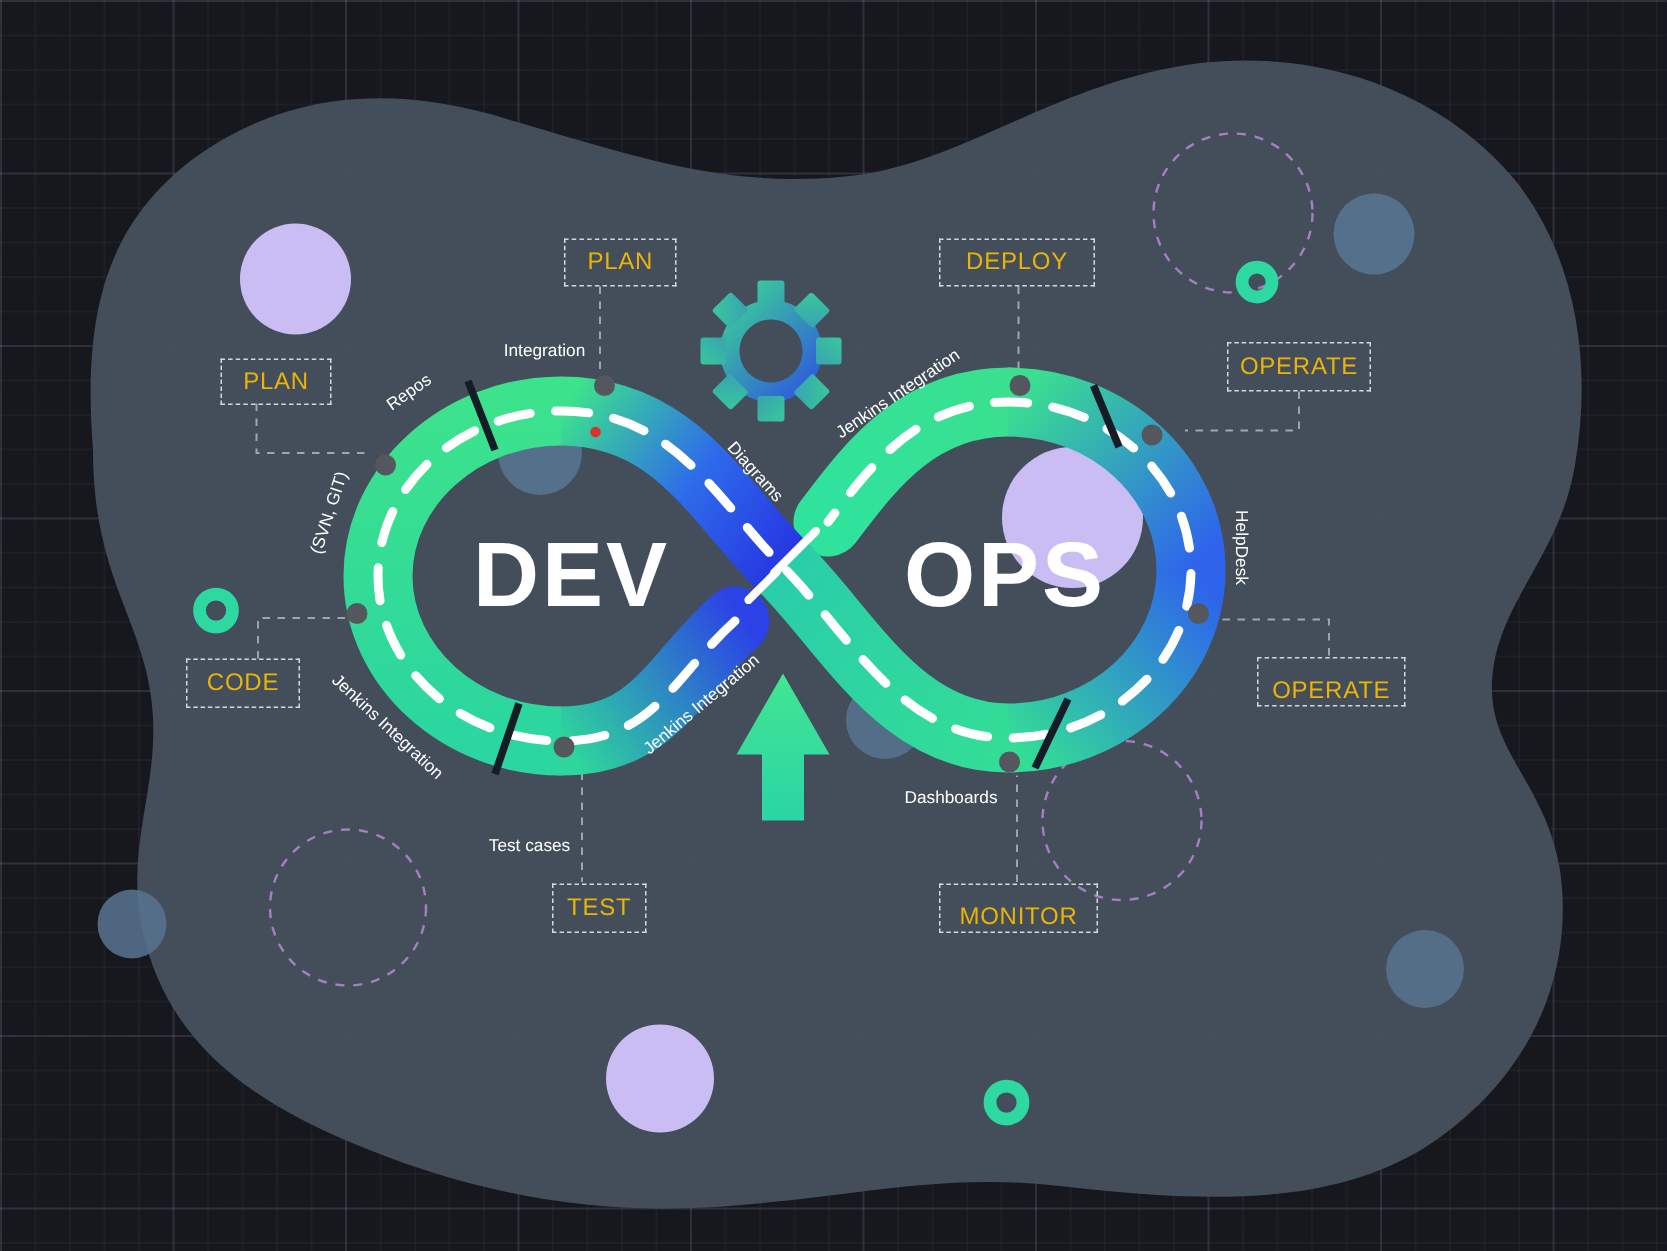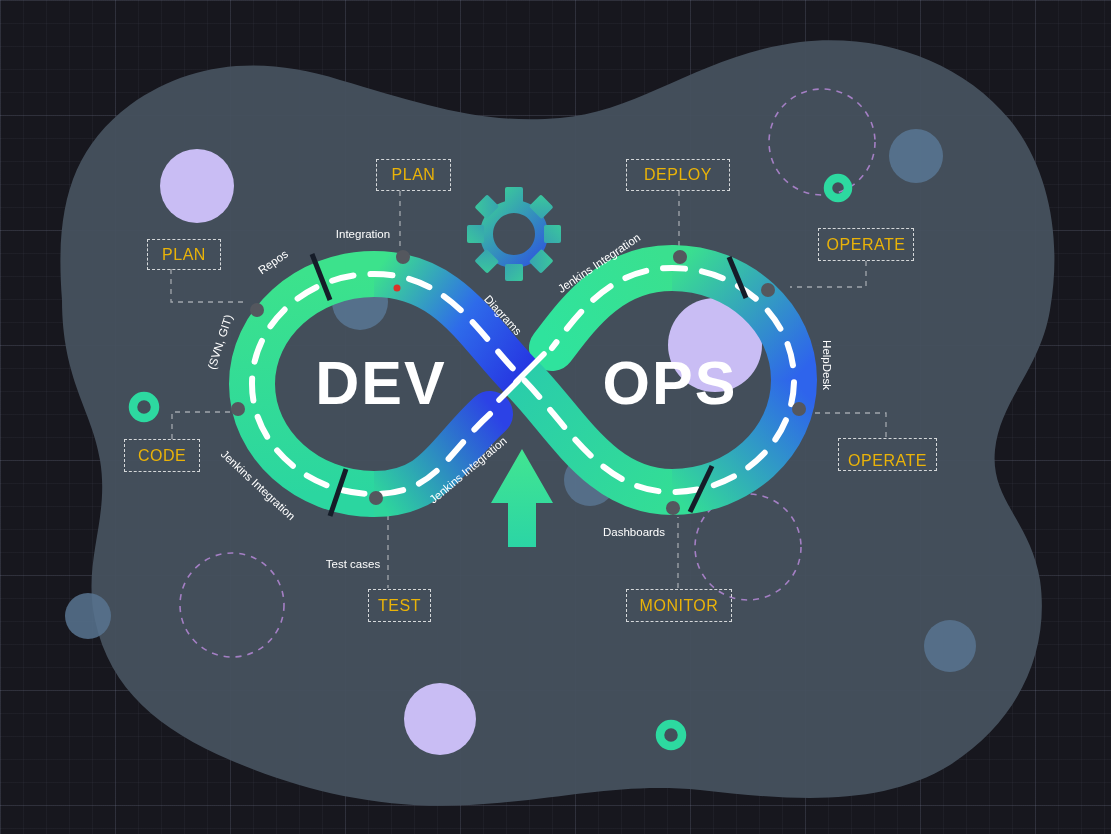--- a/index.html
+++ b/index.html
@@ -203,21 +203,21 @@
     </div>
   <div class="stage-box" style="left:626px;top:159px;width:102px;height:30px;">
       <span>DEPLOY</span>
     </div>
   <div class="stage-box" style="left:818px;top:228px;width:94px;height:31px;">
       <span>OPERATE</span>
     </div>
   <div class="stage-box" style="left:838px;top:438px;width:97px;height:31px;align-items:flex-end;">
       <span>OPERATE</span>
     </div>
-  <div class="stage-box" style="left:626px;top:589px;width:104px;height:31px;">
+  <div class="stage-box" style="left:626px;top:589px;width:104px;height:31px;align-items:flex-end;">
       <span>MONITOR</span>
     </div>
 
   <div class="road-label" style="left:363px;top:234px;transform:translate(-50%,-50%);">Integration</div>
   <div class="road-label" style="left:273px;top:262px;transform:translate(-50%,-50%) rotate(-35deg);">Repos</div>
   <div class="road-label" style="left:220px;top:342px;transform:translate(-50%,-50%) rotate(-72deg);">(SVN, GIT)</div>
   <div class="road-label" style="left:258px;top:485px;transform:translate(-50%,-50%) rotate(43deg);">Jenkins Integration</div>
   <div class="road-label" style="left:353px;top:564px;transform:translate(-50%,-50%);">Test cases</div>
   <div class="road-label" style="left:503px;top:315px;transform:translate(-50%,-50%) rotate(48deg);">Diagrams</div>
   <div class="road-label" style="left:468px;top:470px;transform:translate(-50%,-50%) rotate(-40deg);">Jenkins Integration</div>

